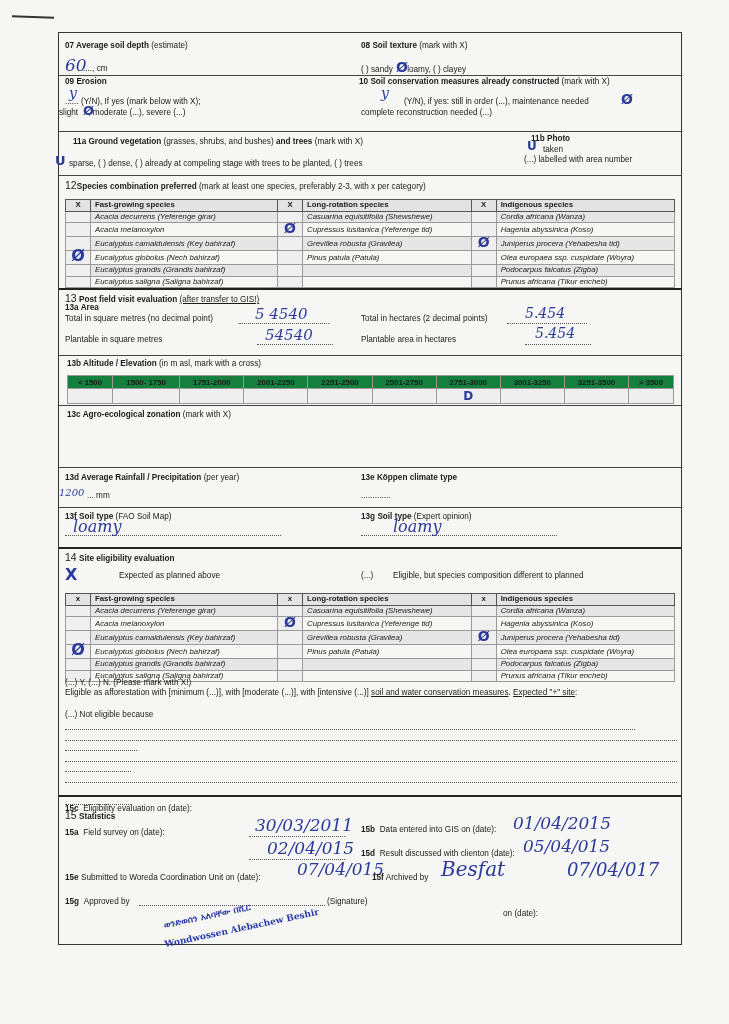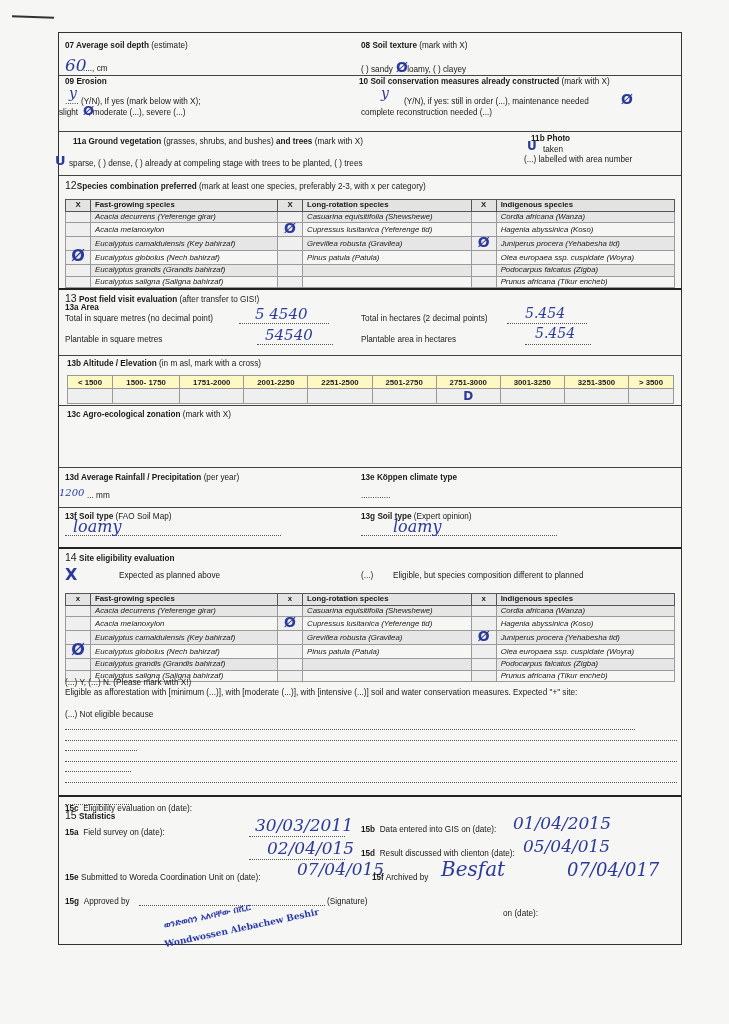--- a/index.html
+++ b/index.html
@@ -11,31 +11,31 @@
   }
   .corner-mark { position:absolute; left:12px; top:16px; width:42px; height:2px; background:#333; transform:rotate(2deg); }
   .form { position:absolute; left:58px; top:32px; width:624px; height:913px; border:1px solid #333; border-top:1.5px solid #333; box-sizing:border-box; }
   .hr { position:absolute; left:0; right:0; height:0; border-top:1px solid #444; }
   .hr.thick { border-top:2.5px solid #222; }
   .t { position:absolute; font-size:8.2px; white-space:nowrap; line-height:1.15; }
   .b { font-weight:bold; }
   .big { font-size:10.5px; }
   .hw { position:absolute; font-family:"DejaVu Serif", serif; font-style:italic; color:#2b3a9a; white-space:nowrap; }
   .dots { position:absolute; border-bottom:1px dotted #555; height:0; }
-  .u { }
+  .u { text-decoration:underline; }
 
   table.sp { position:absolute; left:6px; width:610px; border-collapse:collapse; font-size:7.8px; }
   table.sp td, table.sp th { border:1px solid #9a9a9a; padding:0 4px; height:10.5px; line-height:10px; white-space:nowrap; }
   table.sp th { text-align:left; font-weight:bold; background:#e3e3e3; border-color:#555; }
   table.sp td.x { width:16px; text-align:center; background:#efefef; }
   table.sp td.it { font-style:italic; }
   table.sp tr.shade td.it { background:#e6e6e6; }
 
   table.alt { position:absolute; left:8px; top:342px; width:607px; border-collapse:collapse; font-size:7.8px; font-weight:bold; }
-  table.alt td { border:1px solid #999; height:12px; padding:0 3px; text-align:center; background:#fef9c3; }
+  table.alt td { border:1px solid #999; height:12px; padding:0 3px; text-align:center; background:#15803d; }
   table.alt tr.vals td { background:#efefef; height:14px; }
 
   .aez { position:absolute; left:12px; top:388px; width:578px; height:38px; border:1px solid #666; background:#ececec; }
   .aez .row1 { height:18px; border-bottom:1px solid #aaa; position:relative; }
   .mark { position:absolute; color:#2b3a9a; font-family:"DejaVu Sans", sans-serif; font-weight:bold; }
   .stamp { position:absolute; color:#2a3aa8; font-family:"DejaVu Serif", serif; font-size:9px; transform:rotate(-12deg); white-space:nowrap; font-weight:bold; }
 </style>
 </head>
 <body>
 

